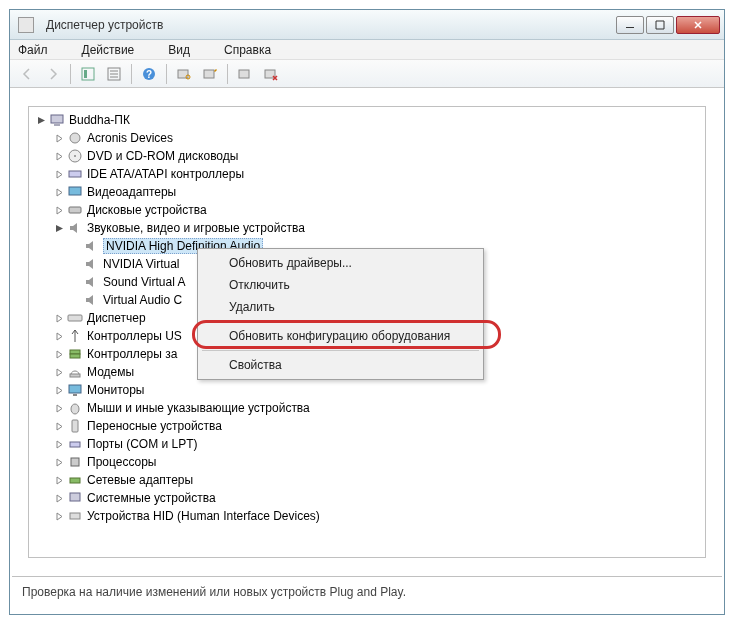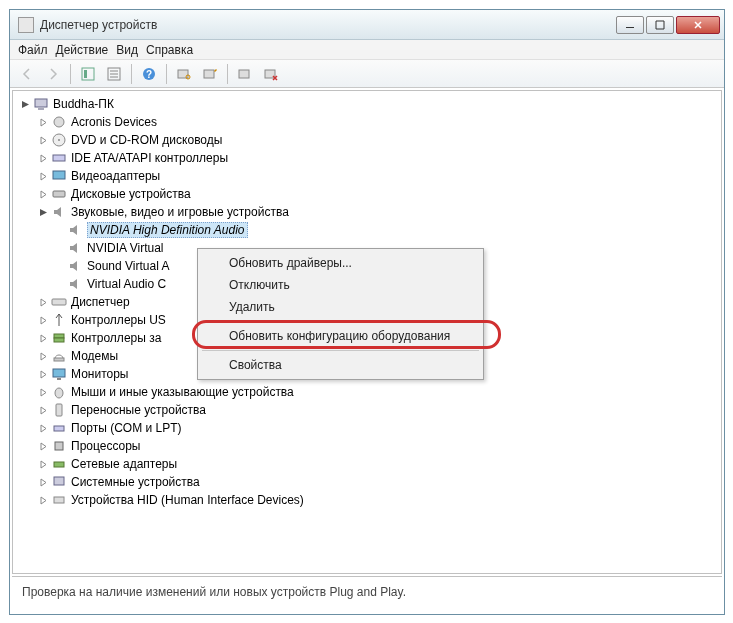--- a/index.html
+++ b/index.html
@@ -1,43 +1,43 @@
 <!DOCTYPE html>
 <html><head>
 <meta charset="utf-8">
 <style>
 * { box-sizing: border-box; margin: 0; padding: 0; font-family: "Segoe UI", Tahoma, sans-serif; }
 body { background: #fff; width: 733px; height: 623px; overflow: hidden; position: relative; }
 
 .window { position: absolute; left: 9px; top: 9px; width: 716px; height: 606px; border: 1px solid #6b8fa3; background: #fff; display: flex; flex-direction: column; box-shadow: 0 0 0 1px rgba(255,255,255,.4) inset; }
 
-.titlebar { height: 30px; background: linear-gradient(to bottom, #f7fbfc, #dce7ed); display: flex; align-items: center; padding: 0 4px 0 8px; border-bottom: 1px solid #b8c8d1; }
+.titlebar { height: 30px; background: linear-gradient(to bottom, #f7fbfc, #dce7ed); display: flex; align-items: center; padding: 0 4px 0 8px; border-bottom: 1px solid #b8c8d1; gap: 6px; }
 .titlebar .ticon { width: 16px; height: 16px; margin-right: 6px; background: #e8e8e8; border: 1px solid #999; }
 .titlebar .title { font-size: 12px; color: #333; flex: 1; }
 .wbtns { display: flex; gap: 2px; }
 .wbtn { width: 28px; height: 18px; border: 1px solid #8a8a8a; border-radius: 2px; background: linear-gradient(to bottom, #fdfdfd, #d9e2e9); display: flex; align-items: center; justify-content: center; font-size: 10px; }
 .wbtn.close { width: 44px; background: linear-gradient(to bottom, #e9a196, #c94f3f); color: #fff; border-color: #923; }
 .wbtn svg { width: 10px; height: 10px; }
 
-.menubar { height: 20px; background: #f4f4f4; display: flex; align-items: center; padding: 0 8px; gap: 8px; font-size: 12px; border-bottom: 1px solid #e0e0e0; }
+.menubar { height: 20px; background: #f4f4f4; display: flex; align-items: center; padding: 0 8px; gap: 34px; font-size: 12px; border-bottom: 1px solid #e0e0e0; }
 .menubar span { color: #222; }
 
 .toolbar { height: 28px; background: linear-gradient(to bottom, #fbfbfb, #eef2f5); border-bottom: 1px solid #c8c8c8; display: flex; align-items: center; padding: 0 6px; gap: 4px; }
 .tbbtn { width: 22px; height: 22px; display: flex; align-items: center; justify-content: center; border: 1px solid transparent; }
 .tbbtn svg { width: 16px; height: 16px; }
 .tbsep { width: 1px; height: 20px; background: #c0c0c0; margin: 0 2px; }
 .disabled { opacity: .35; }
 
-.tree { flex: 1; border: 1px solid #c0c0c0; margin: 2px; padding: 4px 2px; overflow: auto; position: relative; background: #fff; }
+.tree { flex: 1; border: 1px solid #c0c0c0; margin: 18px; padding: 4px 2px; overflow: auto; position: relative; background: #fff; }
 .node { display: flex; align-items: center; font-size: 12px; height: 18px; white-space: nowrap; }
 .expander { width: 12px; height: 12px; display: inline-flex; align-items: center; justify-content: center; margin-right: 2px; cursor: pointer; }
 .expander svg { width: 9px; height: 9px; }
 .nicon { width: 16px; height: 16px; margin-right: 4px; display: inline-flex; align-items: center; justify-content: center; flex-shrink: 0; }
 .nicon svg { width: 16px; height: 16px; }
-.selected { background: #cde6f7; border: 1px dotted #7da2ce; padding: 0 2px; font-style: italic; }
+.selected { background: #cde6f7; border: 1px dotted #7da2ce; padding: 0 2px; }
 
 .ctxmenu { position: absolute; left: 197px; top: 248px; width: 287px; background: #f1f1f1; border: 1px solid #a0a0a0; box-shadow: 2px 2px 4px rgba(0,0,0,.2); padding: 3px; z-index: 10; }
 .ctxmenu .mi { height: 22px; display: flex; align-items: center; padding: 0 8px 0 28px; font-size: 12px; color: #222; }
 .ctxmenu .sep { height: 1px; background: #c8c8c8; margin: 3px 1px; }
 .highlight { position: absolute; left: 192px; top: 320px; width: 309px; height: 29px; border: 3px solid #d03030; border-radius: 14px; z-index: 11; pointer-events: none; }
 
 .statusbar { height: 36px; border-top: 1px solid #c0c0c0; margin: 0 2px 2px 2px; padding: 8px 10px; font-size: 12px; color: #444; background: #fff; }
 </style>
 </head>
 <body>

